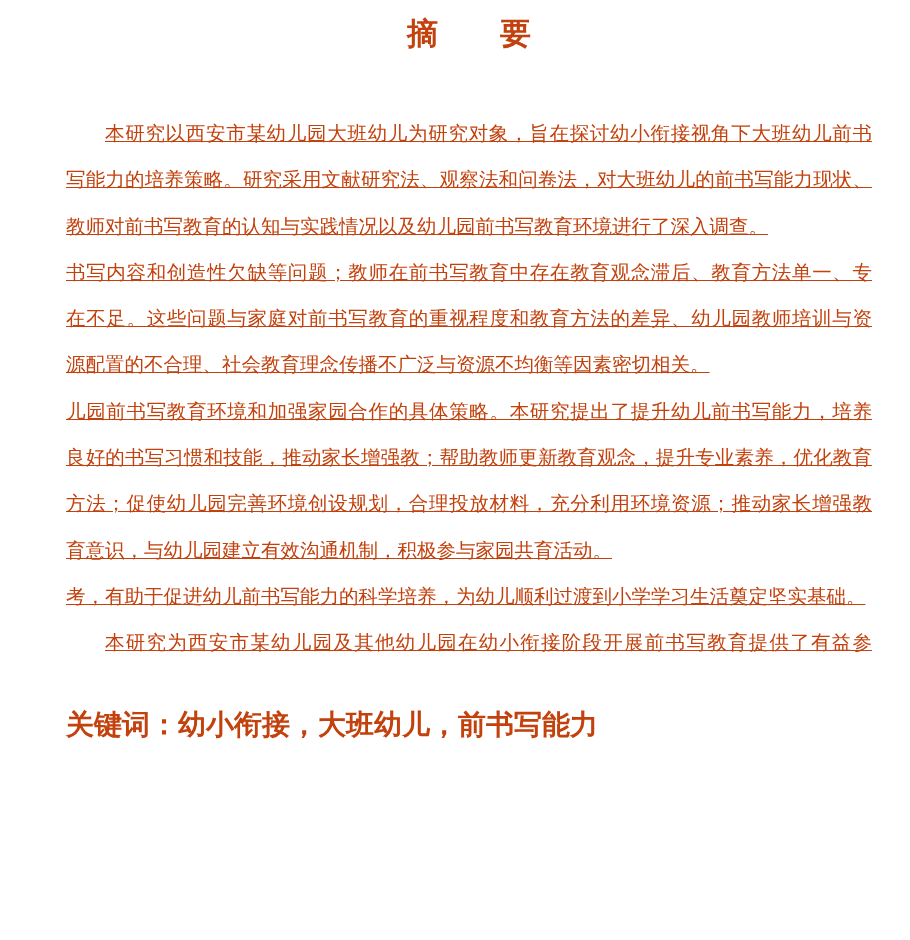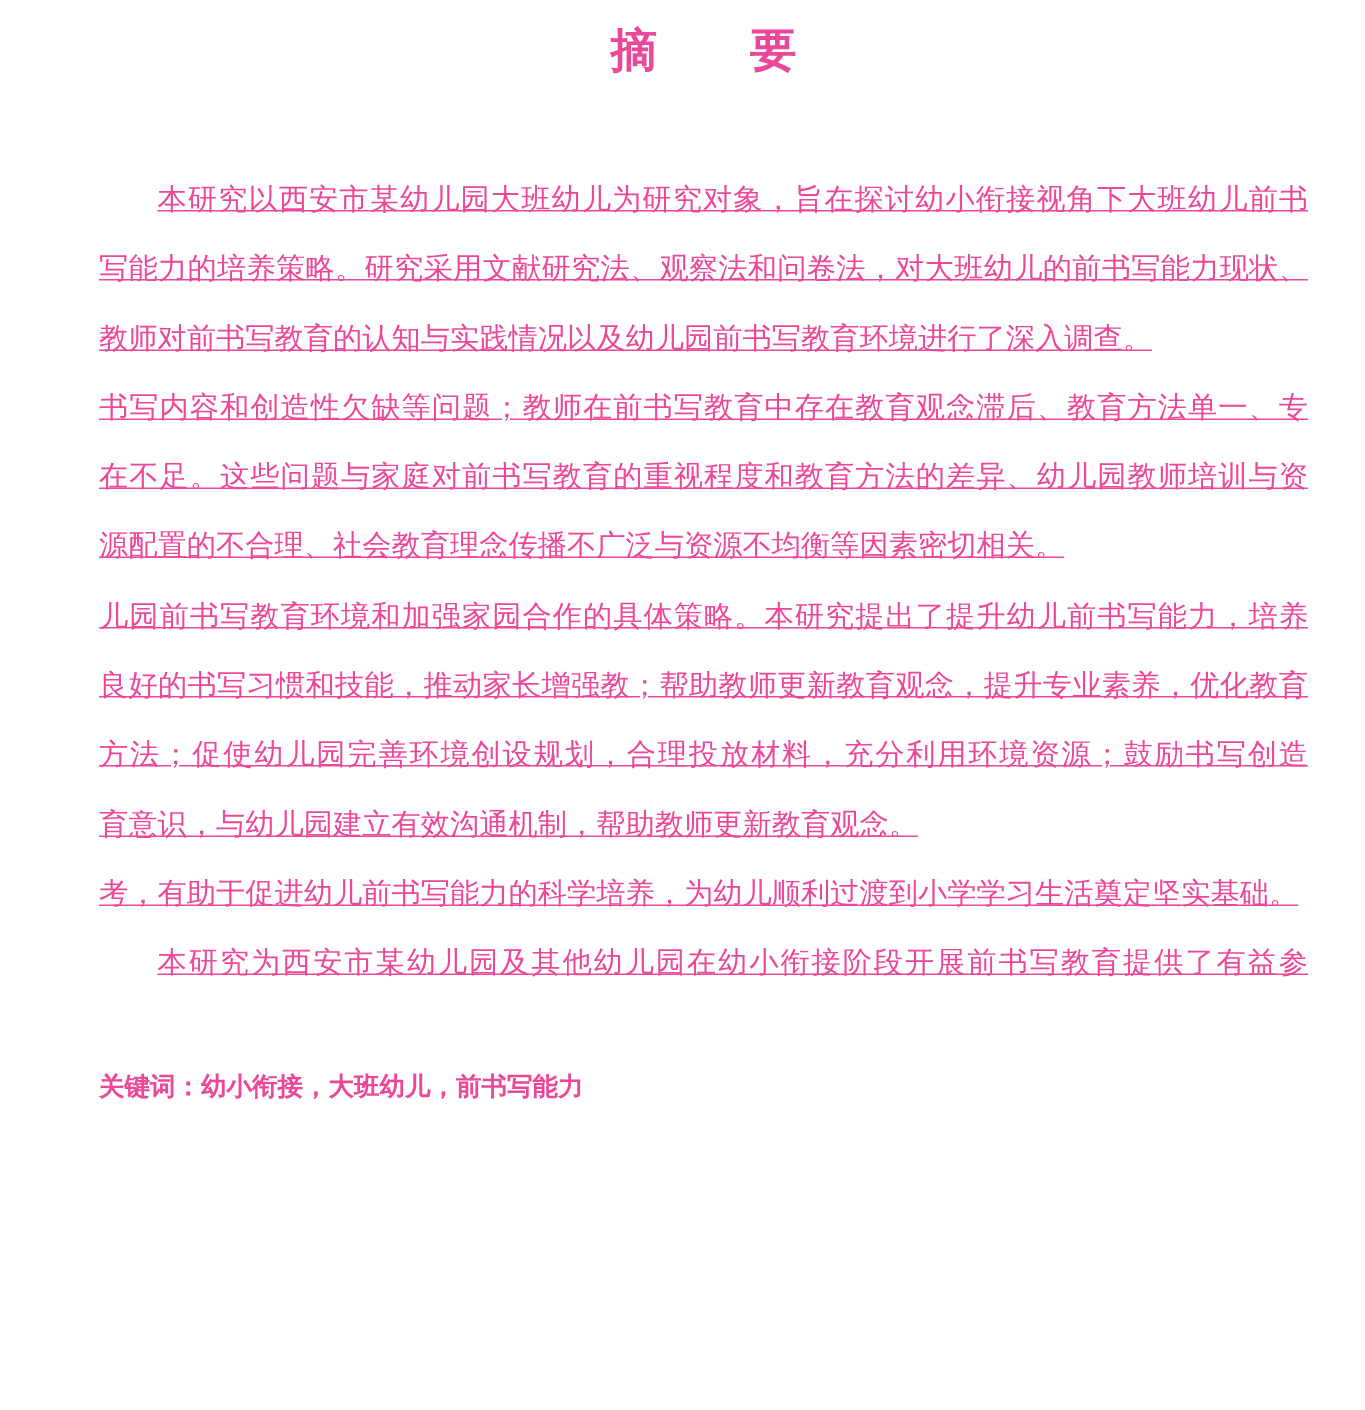--- a/index.html
+++ b/index.html
@@ -1,21 +1,21 @@
 <!DOCTYPE html>
 <html><head>
 <meta charset="utf-8">
 <style>
   html, body { margin: 0; padding: 0; background: #ffffff; }
   .page {
     position: relative;
     width: 910px;
     height: 940px;
     background: #ffffff;
-    color: #ec4899;
+    color: #c2410c;
     box-sizing: border-box;
     padding: 12px 38px 0 66px;
     overflow: hidden;
   }
   .title {
     font-family: "Liberation Sans", "DejaVu Sans", sans-serif;
     font-weight: bold;
     font-size: 31px;
     line-height: 44px;
     text-align: center;
@@ -32,21 +32,21 @@
     text-align: justify;
     text-align-last: justify;
     text-justify: inter-character;
   }
   .line.first { text-indent: 2em; }
   .line.last  { text-align-last: left; }
   .keywords {
     margin-top: 35px;
     font-family: "Liberation Sans", "DejaVu Sans", sans-serif;
     font-weight: bold;
-    font-size: 17px;
+    font-size: 28px;
     line-height: 46px;
   }
   .keywords span { font-weight: bold; }
 </style>
 </head>
 <body>
 
 <div class="page">
   <h1 class="title">摘　　要</h1>
 
@@ -57,22 +57,22 @@
         <div class="line last">教师对前书写教育的认知与实践情况以及幼儿园前书写教育环境进行了深入调查。</div>
       </div>
       <div class="para">
         <div class="line">书写内容和创造性欠缺等问题；教师在前书写教育中存在教育观念滞后、教育方法单一、专</div>
         <div class="line">在不足。这些问题与家庭对前书写教育的重视程度和教育方法的差异、幼儿园教师培训与资</div>
         <div class="line last">源配置的不合理、社会教育理念传播不广泛与资源不均衡等因素密切相关。</div>
       </div>
       <div class="para">
         <div class="line">儿园前书写教育环境和加强家园合作的具体策略。本研究提出了提升幼儿前书写能力，培养</div>
         <div class="line">良好的书写习惯和技能，推动家长增强教；帮助教师更新教育观念，提升专业素养，优化教育</div>
-        <div class="line">方法；促使幼儿园完善环境创设规划，合理投放材料，充分利用环境资源；鼓励书写创造</div>
-        <div class="line last">育意识，与幼儿园建立有效沟通机制，帮助教师更新教育观念。</div>
+        <div class="line">方法；促使幼儿园完善环境创设规划，合理投放材料，充分利用环境资源；推动家长增强教</div>
+        <div class="line last">育意识，与幼儿园建立有效沟通机制，积极参与家园共育活动。</div>
       </div>
       <div class="para">
         <div class="line last">考，有助于促进幼儿前书写能力的科学培养，为幼儿顺利过渡到小学学习生活奠定坚实基础。</div>
         <div class="line first">本研究为西安市某幼儿园及其他幼儿园在幼小衔接阶段开展前书写教育提供了有益参</div>
       </div>
     </div>
 
   <div class="keywords">
     <span>关键词：</span><span>幼小衔接，大班幼儿，前书写能力</span>
   </div>

